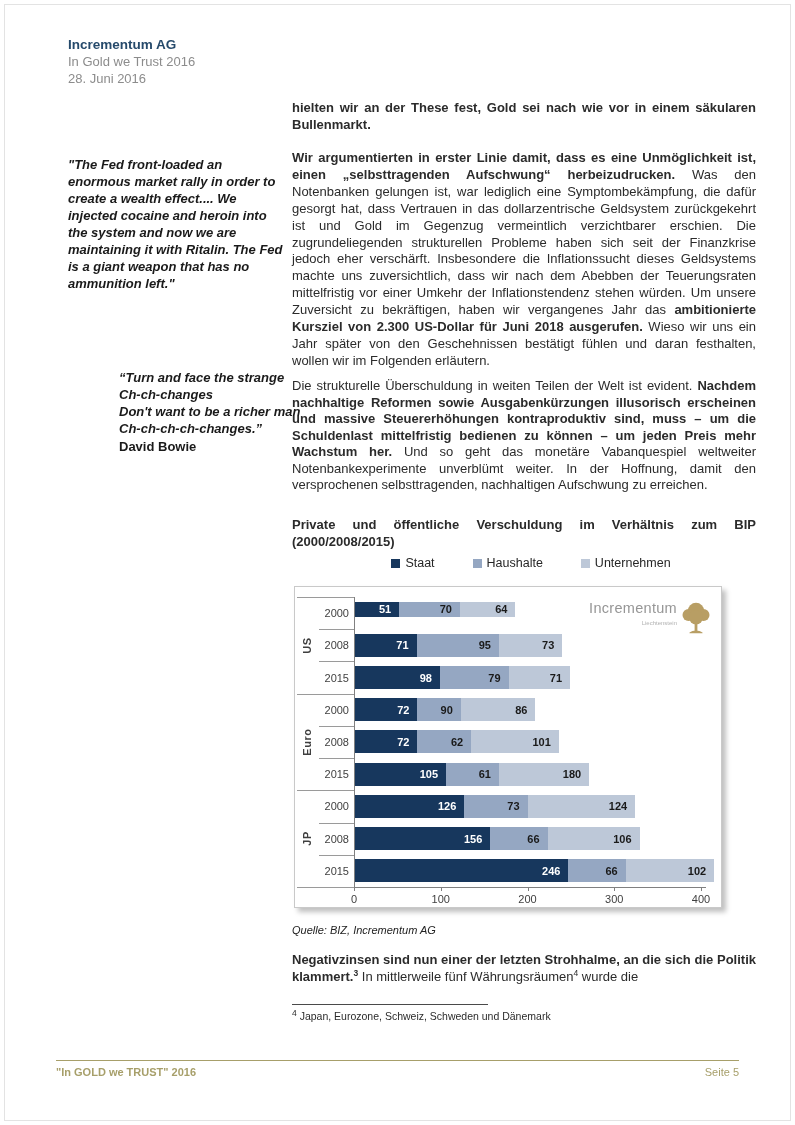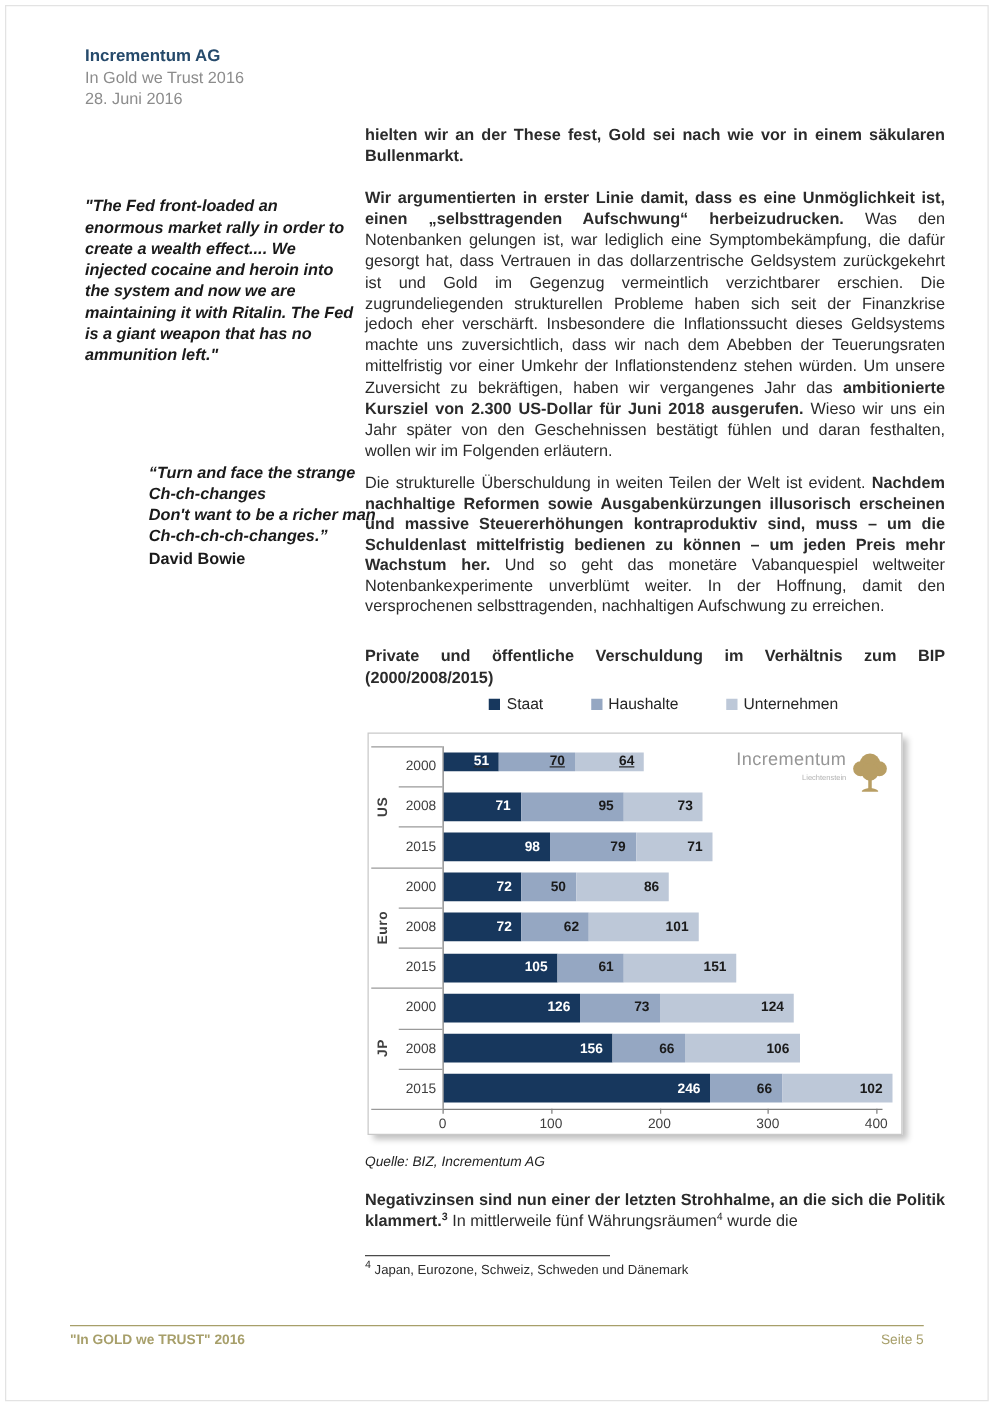--- a/index.html
+++ b/index.html
@@ -128,55 +128,55 @@
         <div style="position: absolute; left: 145.75px; top: 299.98px; width: 1px; height: 4px; background: rgb(128, 128, 128);"></div>
         <div style="position: absolute; left: 145.75px; top: 305.98px; transform: translateX(-50%); font: 11px &quot;Liberation Sans&quot;, sans-serif; color: rgb(63, 63, 63);">100</div>
         <div style="position: absolute; left: 232.5px; top: 299.98px; width: 1px; height: 4px; background: rgb(128, 128, 128);"></div>
         <div style="position: absolute; left: 232.5px; top: 305.98px; transform: translateX(-50%); font: 11px &quot;Liberation Sans&quot;, sans-serif; color: rgb(63, 63, 63);">200</div>
         <div style="position: absolute; left: 319.25px; top: 299.98px; width: 1px; height: 4px; background: rgb(128, 128, 128);"></div>
         <div style="position: absolute; left: 319.25px; top: 305.98px; transform: translateX(-50%); font: 11px &quot;Liberation Sans&quot;, sans-serif; color: rgb(63, 63, 63);">300</div>
         <div style="position: absolute; left: 406px; top: 299.98px; width: 1px; height: 4px; background: rgb(128, 128, 128);"></div>
         <div style="position: absolute; left: 406px; top: 305.98px; transform: translateX(-50%); font: 11px &quot;Liberation Sans&quot;, sans-serif; color: rgb(63, 63, 63);">400</div>
         <div style="position: absolute; left: 3px; top: 10px; width: 17px; height: 96.66px; display: flex; align-items: center; justify-content: center; writing-mode: vertical-rl; transform: rotate(180deg); font: bold 11px &quot;Liberation Sans&quot;, sans-serif; color: rgb(63, 63, 63); letter-spacing: 0.5px;">US</div>
         <div style="position: absolute; left: 20px; top: 10px; width: 34px; height: 32.22px; display: flex; align-items: center; justify-content: flex-end; font: 11px &quot;Liberation Sans&quot;, sans-serif; color: rgb(63, 63, 63);">2000</div>
-        <div style="position: absolute; left: 60px; top: 14.61px; height: 15px; display: flex; text-decoration: underline;">
+        <div style="position: absolute; left: 60px; top: 14.61px; height: 15px; display: flex;">
           <div style="width: 44.2425px; background: rgb(23, 55, 93); display: flex; align-items: center; justify-content: flex-end; padding-right: 8px; box-sizing: border-box; font: bold 11px &quot;Liberation Sans&quot;, sans-serif; color: rgb(255, 255, 255);">51</div>
           <div style="width: 60.725px; background: rgb(149, 167, 194); display: flex; align-items: center; justify-content: flex-end; padding-right: 8px; box-sizing: border-box; font: bold 11px &quot;Liberation Sans&quot;, sans-serif; color: rgb(26, 26, 26);">70</div>
           <div style="width: 55.52px; background: rgb(189, 200, 216); display: flex; align-items: center; justify-content: flex-end; padding-right: 8px; box-sizing: border-box; font: bold 11px &quot;Liberation Sans&quot;, sans-serif; color: rgb(26, 26, 26);">64</div>
         </div>
         <div style="position: absolute; left: 20px; top: 42.22px; width: 34px; height: 32.22px; display: flex; align-items: center; justify-content: flex-end; font: 11px &quot;Liberation Sans&quot;, sans-serif; color: rgb(63, 63, 63);">2008</div>
         <div style="position: absolute; left: 60px; top: 46.83px; height: 23px; display: flex;">
           <div style="width: 61.5925px; background: rgb(23, 55, 93); display: flex; align-items: center; justify-content: flex-end; padding-right: 8px; box-sizing: border-box; font: bold 11px &quot;Liberation Sans&quot;, sans-serif; color: rgb(255, 255, 255);">71</div>
           <div style="width: 82.4125px; background: rgb(149, 167, 194); display: flex; align-items: center; justify-content: flex-end; padding-right: 8px; box-sizing: border-box; font: bold 11px &quot;Liberation Sans&quot;, sans-serif; color: rgb(26, 26, 26);">95</div>
           <div style="width: 63.3275px; background: rgb(189, 200, 216); display: flex; align-items: center; justify-content: flex-end; padding-right: 8px; box-sizing: border-box; font: bold 11px &quot;Liberation Sans&quot;, sans-serif; color: rgb(26, 26, 26);">73</div>
         </div>
         <div style="position: absolute; left: 20px; top: 74.44px; width: 34px; height: 32.22px; display: flex; align-items: center; justify-content: flex-end; font: 11px &quot;Liberation Sans&quot;, sans-serif; color: rgb(63, 63, 63);">2015</div>
         <div style="position: absolute; left: 60px; top: 79.05px; height: 23px; display: flex;">
           <div style="width: 85.015px; background: rgb(23, 55, 93); display: flex; align-items: center; justify-content: flex-end; padding-right: 8px; box-sizing: border-box; font: bold 11px &quot;Liberation Sans&quot;, sans-serif; color: rgb(255, 255, 255);">98</div>
           <div style="width: 68.5325px; background: rgb(149, 167, 194); display: flex; align-items: center; justify-content: flex-end; padding-right: 8px; box-sizing: border-box; font: bold 11px &quot;Liberation Sans&quot;, sans-serif; color: rgb(26, 26, 26);">79</div>
           <div style="width: 61.5925px; background: rgb(189, 200, 216); display: flex; align-items: center; justify-content: flex-end; padding-right: 8px; box-sizing: border-box; font: bold 11px &quot;Liberation Sans&quot;, sans-serif; color: rgb(26, 26, 26);">71</div>
         </div>
         <div style="position: absolute; left: 3px; top: 106.66px; width: 17px; height: 96.66px; display: flex; align-items: center; justify-content: center; writing-mode: vertical-rl; transform: rotate(180deg); font: bold 11px &quot;Liberation Sans&quot;, sans-serif; color: rgb(63, 63, 63); letter-spacing: 0.5px;">Euro</div>
         <div style="position: absolute; left: 20px; top: 106.66px; width: 34px; height: 32.22px; display: flex; align-items: center; justify-content: flex-end; font: 11px &quot;Liberation Sans&quot;, sans-serif; color: rgb(63, 63, 63);">2000</div>
         <div style="position: absolute; left: 60px; top: 111.27px; height: 23px; display: flex;">
           <div style="width: 62.46px; background: rgb(23, 55, 93); display: flex; align-items: center; justify-content: flex-end; padding-right: 8px; box-sizing: border-box; font: bold 11px &quot;Liberation Sans&quot;, sans-serif; color: rgb(255, 255, 255);">72</div>
-          <div style="width: 43.375px; background: rgb(149, 167, 194); display: flex; align-items: center; justify-content: flex-end; padding-right: 8px; box-sizing: border-box; font: bold 11px &quot;Liberation Sans&quot;, sans-serif; color: rgb(26, 26, 26);">50</div>
+          <div style="width: 43.375px; background: rgb(149, 167, 194); display: flex; align-items: center; justify-content: flex-end; padding-right: 8px; box-sizing: border-box; font: bold 11px &quot;Liberation Sans&quot;, sans-serif; color: rgb(26, 26, 26);">90</div>
           <div style="width: 74.605px; background: rgb(189, 200, 216); display: flex; align-items: center; justify-content: flex-end; padding-right: 8px; box-sizing: border-box; font: bold 11px &quot;Liberation Sans&quot;, sans-serif; color: rgb(26, 26, 26);">86</div>
         </div>
         <div style="position: absolute; left: 20px; top: 138.88px; width: 34px; height: 32.22px; display: flex; align-items: center; justify-content: flex-end; font: 11px &quot;Liberation Sans&quot;, sans-serif; color: rgb(63, 63, 63);">2008</div>
         <div style="position: absolute; left: 60px; top: 143.49px; height: 23px; display: flex;">
           <div style="width: 62.46px; background: rgb(23, 55, 93); display: flex; align-items: center; justify-content: flex-end; padding-right: 8px; box-sizing: border-box; font: bold 11px &quot;Liberation Sans&quot;, sans-serif; color: rgb(255, 255, 255);">72</div>
           <div style="width: 53.785px; background: rgb(149, 167, 194); display: flex; align-items: center; justify-content: flex-end; padding-right: 8px; box-sizing: border-box; font: bold 11px &quot;Liberation Sans&quot;, sans-serif; color: rgb(26, 26, 26);">62</div>
           <div style="width: 87.6175px; background: rgb(189, 200, 216); display: flex; align-items: center; justify-content: flex-end; padding-right: 8px; box-sizing: border-box; font: bold 11px &quot;Liberation Sans&quot;, sans-serif; color: rgb(26, 26, 26);">101</div>
         </div>
         <div style="position: absolute; left: 20px; top: 171.1px; width: 34px; height: 32.22px; display: flex; align-items: center; justify-content: flex-end; font: 11px &quot;Liberation Sans&quot;, sans-serif; color: rgb(63, 63, 63);">2015</div>
         <div style="position: absolute; left: 60px; top: 175.71px; height: 23px; display: flex;">
           <div style="width: 91.0875px; background: rgb(23, 55, 93); display: flex; align-items: center; justify-content: flex-end; padding-right: 8px; box-sizing: border-box; font: bold 11px &quot;Liberation Sans&quot;, sans-serif; color: rgb(255, 255, 255);">105</div>
           <div style="width: 52.9175px; background: rgb(149, 167, 194); display: flex; align-items: center; justify-content: flex-end; padding-right: 8px; box-sizing: border-box; font: bold 11px &quot;Liberation Sans&quot;, sans-serif; color: rgb(26, 26, 26);">61</div>
-          <div style="width: 90.22px; background: rgb(189, 200, 216); display: flex; align-items: center; justify-content: flex-end; padding-right: 8px; box-sizing: border-box; font: bold 11px &quot;Liberation Sans&quot;, sans-serif; color: rgb(26, 26, 26);">151</div>
+          <div style="width: 90.22px; background: rgb(189, 200, 216); display: flex; align-items: center; justify-content: flex-end; padding-right: 8px; box-sizing: border-box; font: bold 11px &quot;Liberation Sans&quot;, sans-serif; color: rgb(26, 26, 26);">180</div>
         </div>
         <div style="position: absolute; left: 3px; top: 203.32px; width: 17px; height: 96.66px; display: flex; align-items: center; justify-content: center; writing-mode: vertical-rl; transform: rotate(180deg); font: bold 11px &quot;Liberation Sans&quot;, sans-serif; color: rgb(63, 63, 63); letter-spacing: 0.5px;">JP</div>
         <div style="position: absolute; left: 20px; top: 203.32px; width: 34px; height: 32.22px; display: flex; align-items: center; justify-content: flex-end; font: 11px &quot;Liberation Sans&quot;, sans-serif; color: rgb(63, 63, 63);">2000</div>
         <div style="position: absolute; left: 60px; top: 207.93px; height: 23px; display: flex;">
           <div style="width: 109.305px; background: rgb(23, 55, 93); display: flex; align-items: center; justify-content: flex-end; padding-right: 8px; box-sizing: border-box; font: bold 11px &quot;Liberation Sans&quot;, sans-serif; color: rgb(255, 255, 255);">126</div>
           <div style="width: 63.3275px; background: rgb(149, 167, 194); display: flex; align-items: center; justify-content: flex-end; padding-right: 8px; box-sizing: border-box; font: bold 11px &quot;Liberation Sans&quot;, sans-serif; color: rgb(26, 26, 26);">73</div>
           <div style="width: 107.57px; background: rgb(189, 200, 216); display: flex; align-items: center; justify-content: flex-end; padding-right: 8px; box-sizing: border-box; font: bold 11px &quot;Liberation Sans&quot;, sans-serif; color: rgb(26, 26, 26);">124</div>
         </div>
         <div style="position: absolute; left: 20px; top: 235.54px; width: 34px; height: 32.22px; display: flex; align-items: center; justify-content: flex-end; font: 11px &quot;Liberation Sans&quot;, sans-serif; color: rgb(63, 63, 63);">2008</div>
         <div style="position: absolute; left: 60px; top: 240.15px; height: 23px; display: flex;">

